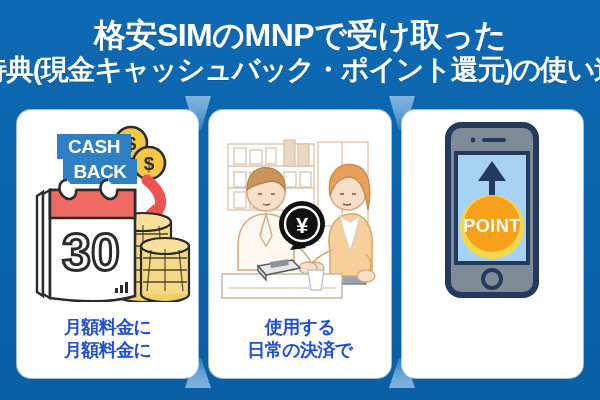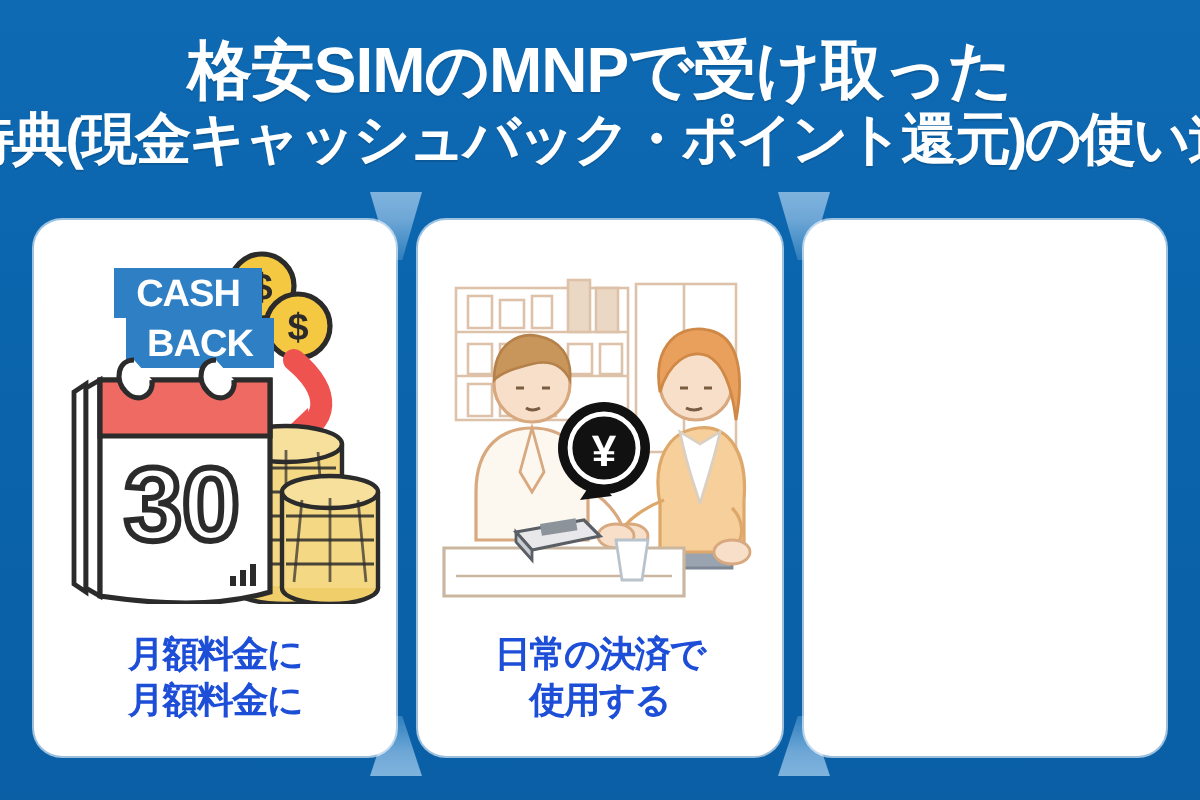--- a/index.html
+++ b/index.html
@@ -255,24 +255,44 @@
 
           <g>
             <path d="M84 120 L76 132 L92 130 Z" fill="#111111"></path>
             <circle cx="88" cy="106" r="23" fill="#111111"></circle>
             <circle cx="88" cy="106" r="17" fill="none" stroke="#ffffff" stroke-width="2.4"></circle>
             <text x="88" y="115" font-family="Liberation Sans, sans-serif" font-size="22" font-weight="bold" fill="#ffffff" text-anchor="middle">¥</text>
           </g>
         </svg>
       </div>
       <div class="caption">
+        <span>使用する</span>
         <span>日常の決済で</span>
-        <span>使用する</span>
       </div>
     </div>
 
     <div class="card">
+      <div class="art">
+        <svg width="128" height="182" viewBox="0 0 128 182" xmlns="http://www.w3.org/2000/svg">
+          <g>
+            <rect x="20" y="6" width="88" height="170" rx="13" fill="#7e8a96" stroke="#233a5e" stroke-width="6"></rect>
+            <rect x="28" y="34" width="72" height="110" fill="#a8d2f5" stroke="#233a5e" stroke-width="4"></rect>
+            <rect x="54" y="19" width="24" height="4" rx="2" fill="#233a5e"></rect>
+            <circle cx="45" cy="21" r="2.4" fill="#233a5e"></circle>
+            <circle cx="64" cy="160" r="9" fill="none" stroke="#233a5e" stroke-width="4"></circle>
+          </g>
+          <g>
+            <line x1="64" y1="100" x2="64" y2="48" stroke="#233a5e" stroke-width="6" stroke-linecap="round"></line>
+            <path d="M64 42 L50 62 L78 62 Z" fill="#233a5e"></path>
+          </g>
+          <g>
+            <circle cx="64" cy="108" r="32" fill="#f5d74a"></circle>
+            <circle cx="64" cy="105" r="28" fill="#f9a01b"></circle>
+            <text x="64" y="113" font-family="Liberation Sans, sans-serif" font-size="18" font-weight="bold" fill="#ffffff" text-anchor="middle" letter-spacing="0.5">POINT</text>
+          </g>
+        </svg>
+      </div>
       <div class="caption">
       </div>
     </div>
 
   </div>
 </div>
 
 </body></html>

